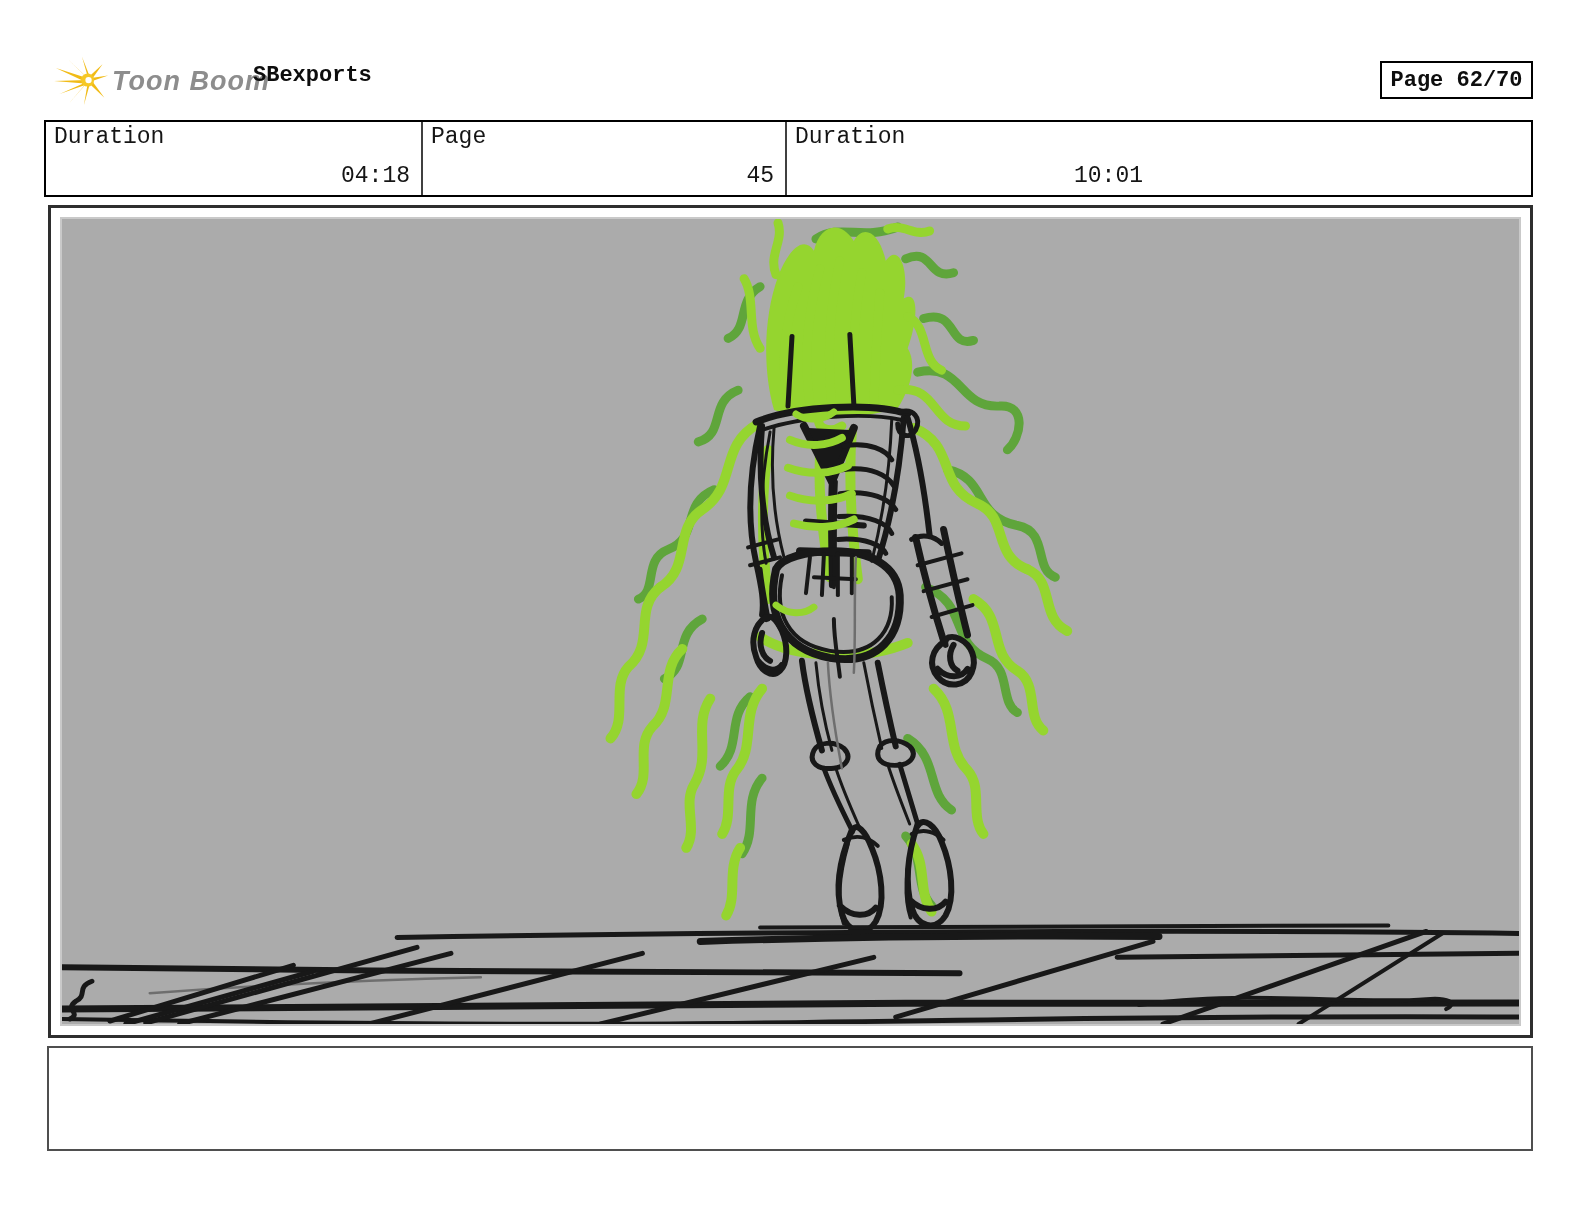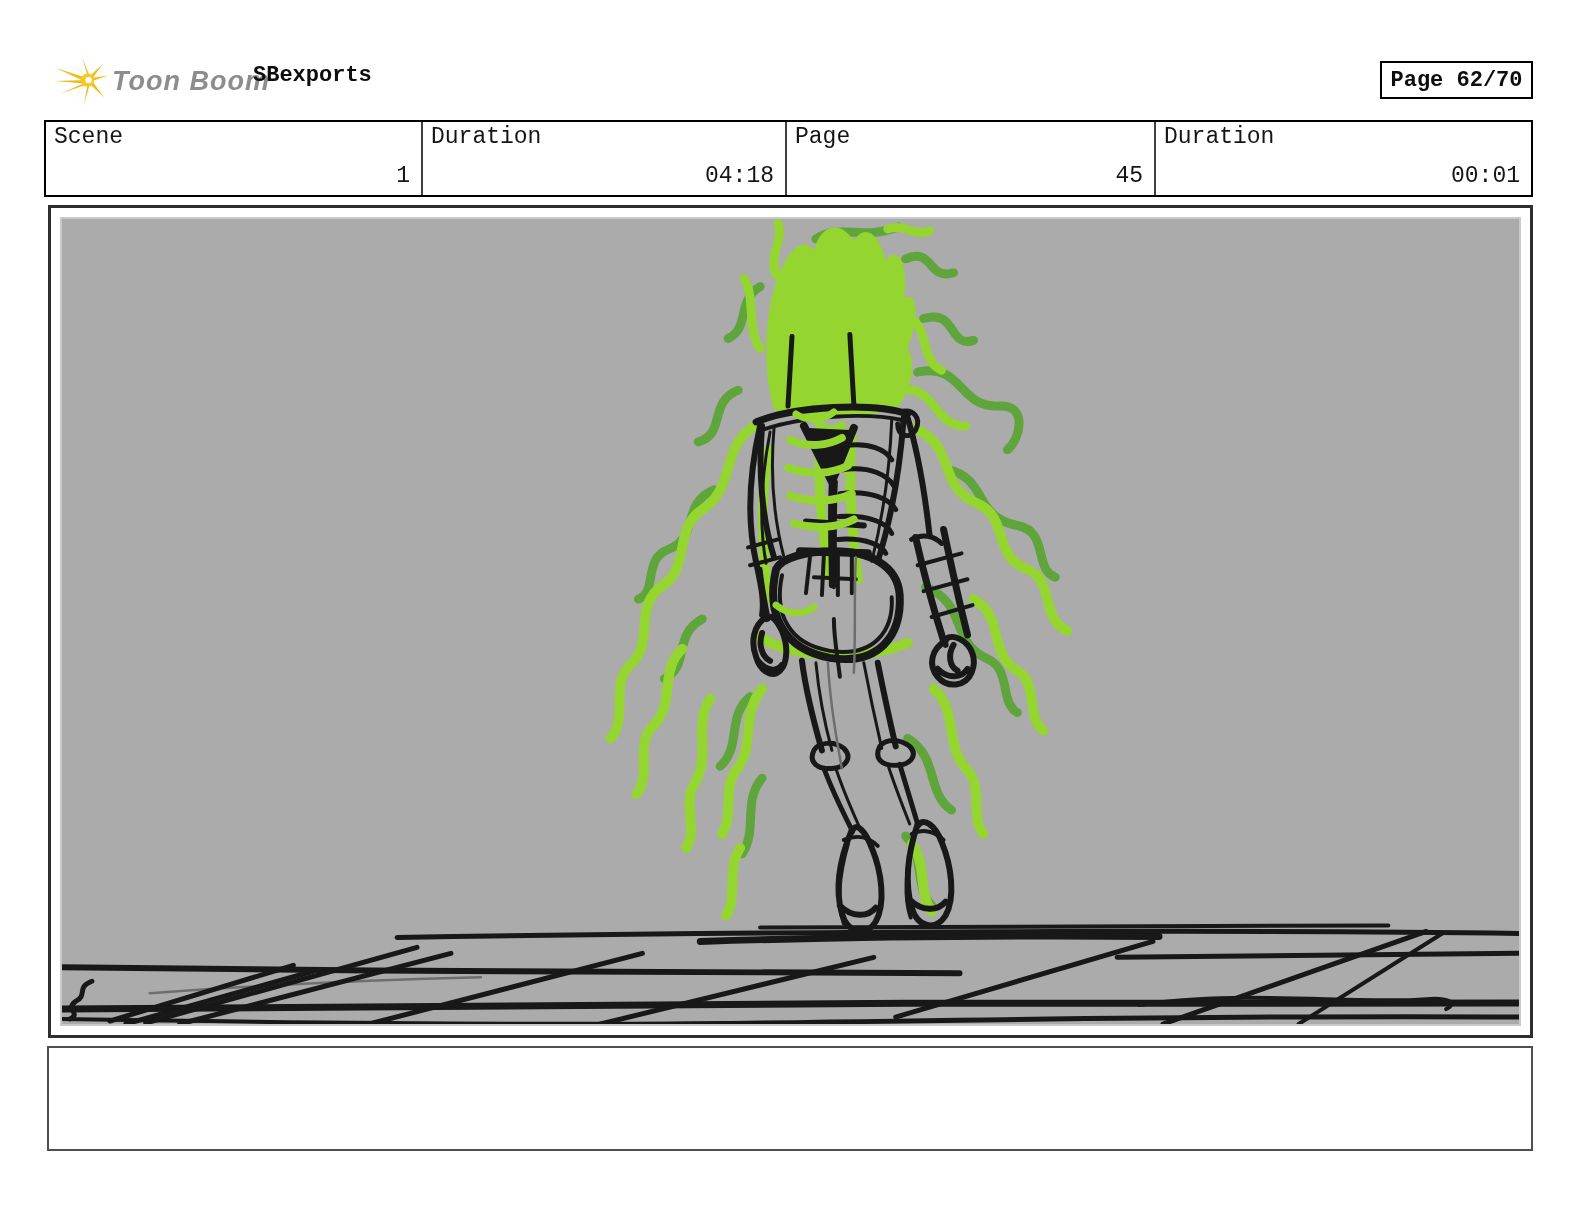--- a/index.html
+++ b/index.html
@@ -84,34 +84,30 @@
       <span class="logo-text">Toon Boom</span>
     </div>
     <div class="doc-title">SBexports</div>
     <div class="page-box">
       <span>Page 62/70</span>
     </div>
   </div>
 
   <div class="info-bar">
     <div class="cell">
-      <span class="lbl">Scene</span>
-      <span class="val">1</span>
-    </div>
-    <div class="cell">
       <span class="lbl">Duration</span>
       <span class="val">04:18</span>
     </div>
     <div class="cell">
       <span class="lbl">Page</span>
       <span class="val">45</span>
     </div>
     <div class="cell">
       <span class="lbl">Duration</span>
-      <span class="val">00:01</span>
+      <span class="val">10:01</span>
     </div>
   </div>
 
   <div class="panel-frame">
     <div class="panel-canvas">
       <svg viewBox="0 0 1461 809" preserveAspectRatio="none" aria-hidden="true">
 
         <g class="fld" stroke-width="9">
           <path d="M756 20 C780 4 802 22 838 8"></path>
           <path d="M846 40 C874 28 868 62 894 54"></path>

